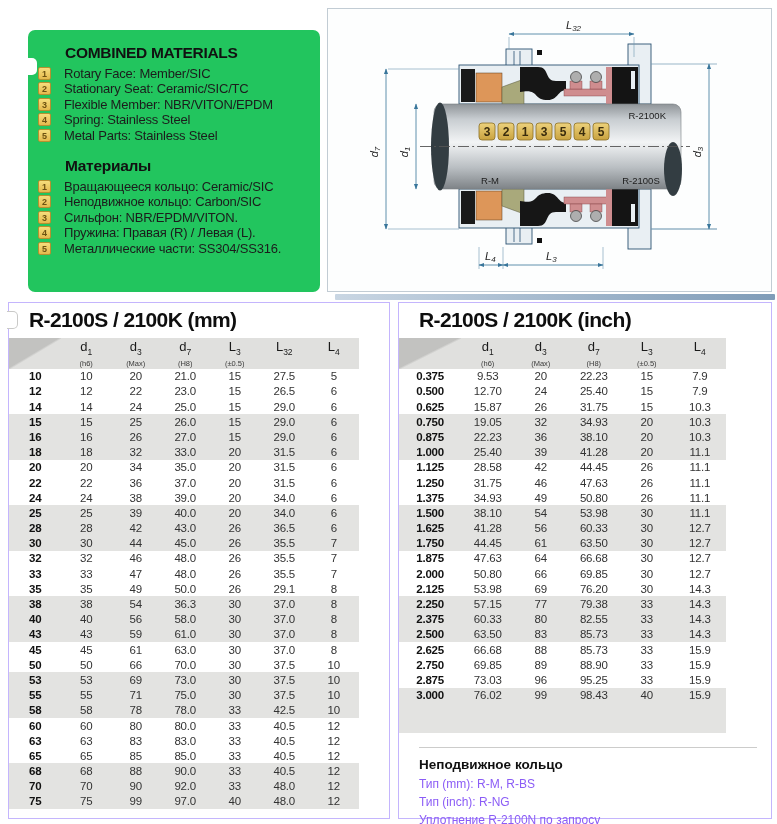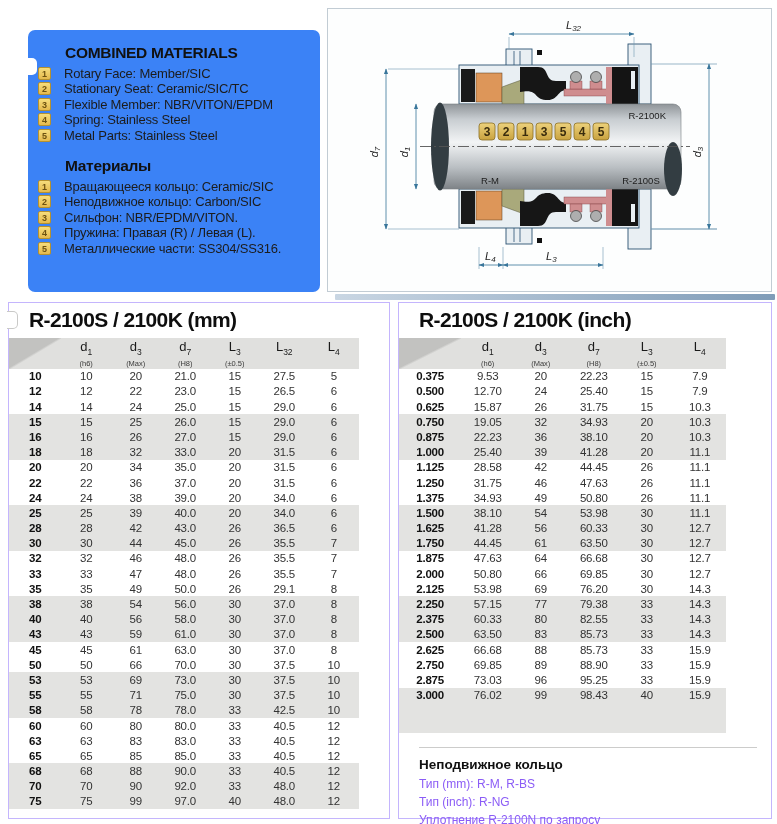--- a/index.html
+++ b/index.html
@@ -3,21 +3,21 @@
 <meta charset="utf-8">
 <style>
   html,body{margin:0;padding:0;}
   body{
     width:777px;height:824px;position:relative;overflow:hidden;
     background:#ffffff;font-family:"Liberation Sans",sans-serif;color:#222;
   }
   
   .materials-panel{
     position:absolute;left:28px;top:30px;width:292px;height:262px;
-    background:#3b82f6;border-radius:7px;box-sizing:border-box;padding:12px 12px 0 10px;
+    background:#22c55e;border-radius:7px;box-sizing:border-box;padding:12px 12px 0 10px;
   }
   .materials-panel .edge-notch{
     position:absolute;left:-2px;top:28px;width:11px;height:17px;background:#ffffff;
     border-radius:0 5px 5px 0;
   }
   .mat-heading{
     font-size:15.5px;font-weight:bold;letter-spacing:-0.3px;color:#111;
     margin:2px 0 5px 27px;
   }
   .mat-heading.ru{margin-top:16px;}
@@ -424,21 +424,21 @@
           <td>49</td>
           <td>50.0</td>
           <td>26</td>
           <td>29.1</td>
           <td>8</td>
         </tr>
         <tr class="band">
           <td class="rowlabel">38</td>
           <td>38</td>
           <td>54</td>
-          <td>56.0</td>
+          <td>36.3</td>
           <td>30</td>
           <td>37.0</td>
           <td>8</td>
         </tr>
         <tr class="band">
           <td class="rowlabel">40</td>
           <td>40</td>
           <td>56</td>
           <td>58.0</td>
           <td>30</td>

